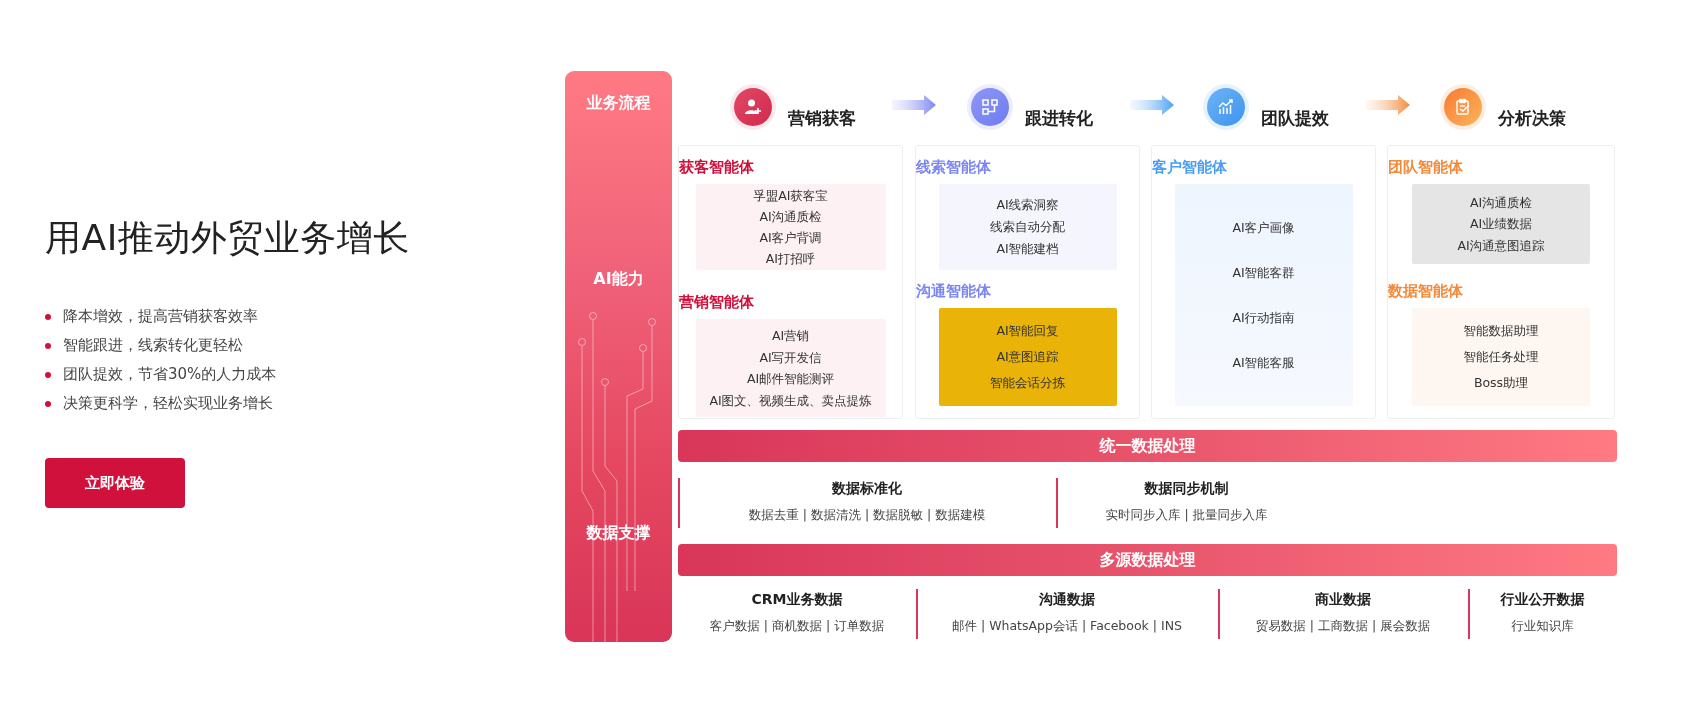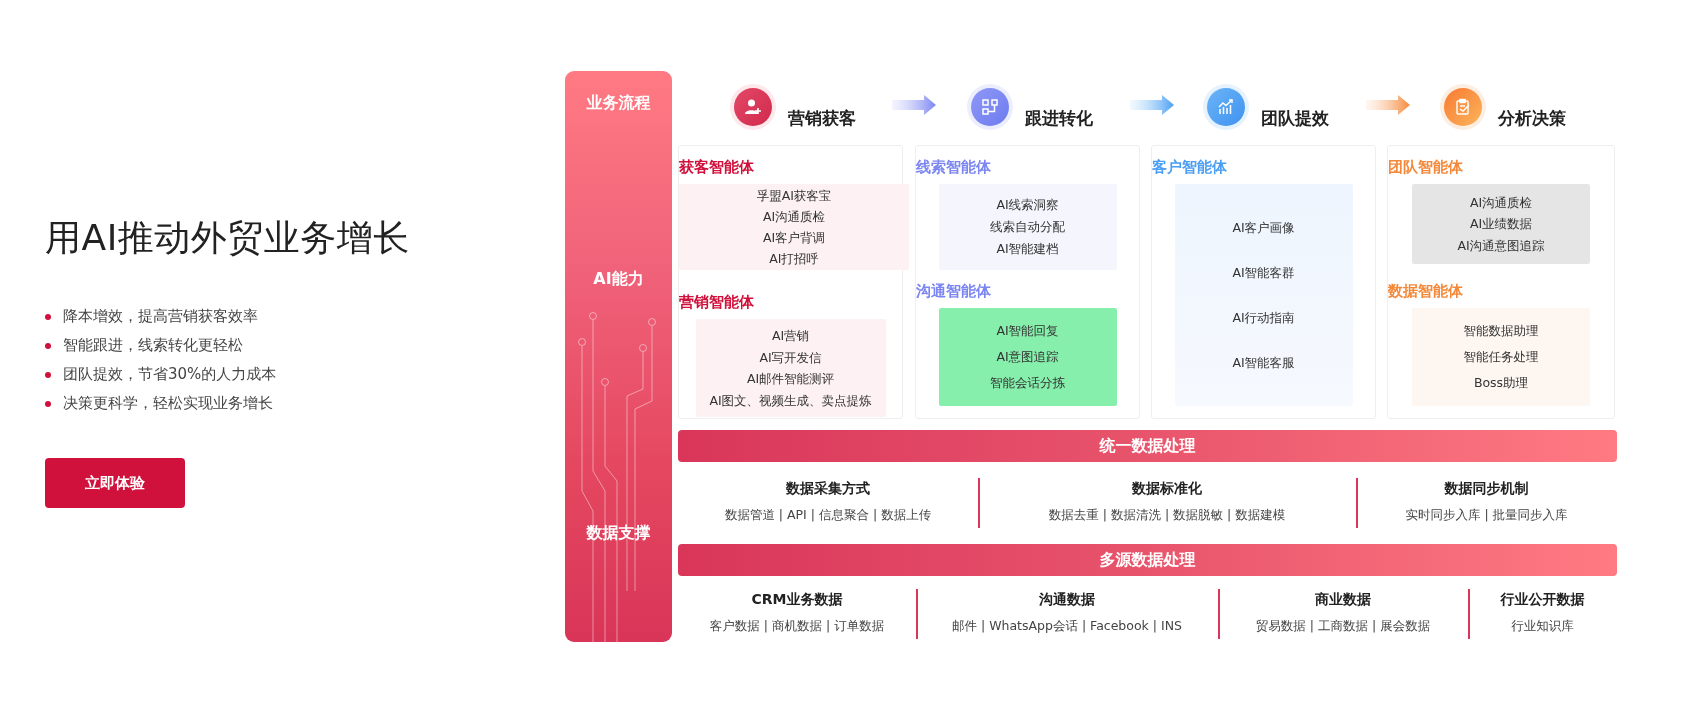--- a/index.html
+++ b/index.html
@@ -168,21 +168,21 @@
             <path d="M6 8 H11 M6 11 L9 13 L15 7"></path>
           </svg>
       </div>
     </div>
     <span class="step-label">分析决策</span>
   </div>
 </div>
 
 <div class="card" style="left:678px">
   <div class="card-title" style="color:#d0113b">获客智能体</div>
-  <div class="card-box" style="width:230px;height:86px;margin-top:6px;background:#fdf1f3">
+  <div class="card-box" style="width:190px;height:86px;margin-top:6px;background:#fdf1f3">
     <div class="item" style="line-height:21px">孚盟AI获客宝</div>
     <div class="item" style="line-height:21px">AI沟通质检</div>
     <div class="item" style="line-height:21px">AI客户背调</div>
     <div class="item" style="line-height:21px">AI打招呼</div>
   </div>
   <div class="card-title" style="color:#d0113b;margin-top:21px">营销智能体</div>
   <div class="card-box" style="width:190px;height:98px;margin-top:6px;background:#fdf1f3">
     <div class="item" style="line-height:21.5px">AI营销</div>
     <div class="item" style="line-height:21.5px">AI写开发信</div>
     <div class="item" style="line-height:21.5px">AI邮件智能测评</div>
@@ -191,21 +191,21 @@
 </div>
 
 <div class="card" style="left:915px">
   <div class="card-title" style="color:#7b86f2">线索智能体</div>
   <div class="card-box" style="width:178px;height:86px;margin-top:6px;background:#f4f5fd">
     <div class="item" style="line-height:22px">AI线索洞察</div>
     <div class="item" style="line-height:22px">线索自动分配</div>
     <div class="item" style="line-height:22px">AI智能建档</div>
   </div>
   <div class="card-title" style="color:#7b86f2;margin-top:10px">沟通智能体</div>
-  <div class="card-box" style="width:178px;height:98px;margin-top:6px;background:#86efac">
+  <div class="card-box" style="width:178px;height:98px;margin-top:6px;background:#eab308">
     <div class="item" style="line-height:26px">AI智能回复</div>
     <div class="item" style="line-height:26px">AI意图追踪</div>
     <div class="item" style="line-height:26px">智能会话分拣</div>
   </div>
 </div>
 
 <div class="card" style="left:1151px">
   <div class="card-title" style="color:#4a9ef4">客户智能体</div>
   <div class="card-box" style="width:178px;height:222px;margin-top:6px;background:linear-gradient(180deg,#eef5fe,#f6f9fe)">
     <div class="item" style="line-height:45px">AI客户画像</div>
@@ -225,24 +225,20 @@
   <div class="card-title" style="color:#f5893a;margin-top:16px">数据智能体</div>
   <div class="card-box" style="width:178px;height:98px;margin-top:6px;background:#fdf6f1">
     <div class="item" style="line-height:26px">智能数据助理</div>
     <div class="item" style="line-height:26px">智能任务处理</div>
     <div class="item" style="line-height:26px">Boss助理</div>
   </div>
 </div>
 
 <div class="band b1">统一数据处理</div>
 <div class="row r1">
-  <div class="cell" style="width:300px">
-    <div class="cell-title">数据采集方式</div>
-    <div class="cell-sub">数据管道 | API | 信息聚合 | 数据上传</div>
-  </div>
   <div class="cell" style="width:378px">
     <div class="divider" style="left:0"></div>
     <div class="cell-title">数据标准化</div>
     <div class="cell-sub">数据去重 | 数据清洗 | 数据脱敏 | 数据建模</div>
   </div>
   <div class="cell" style="width:261px">
     <div class="divider" style="left:0"></div>
     <div class="cell-title">数据同步机制</div>
     <div class="cell-sub">实时同步入库 | 批量同步入库</div>
   </div>

